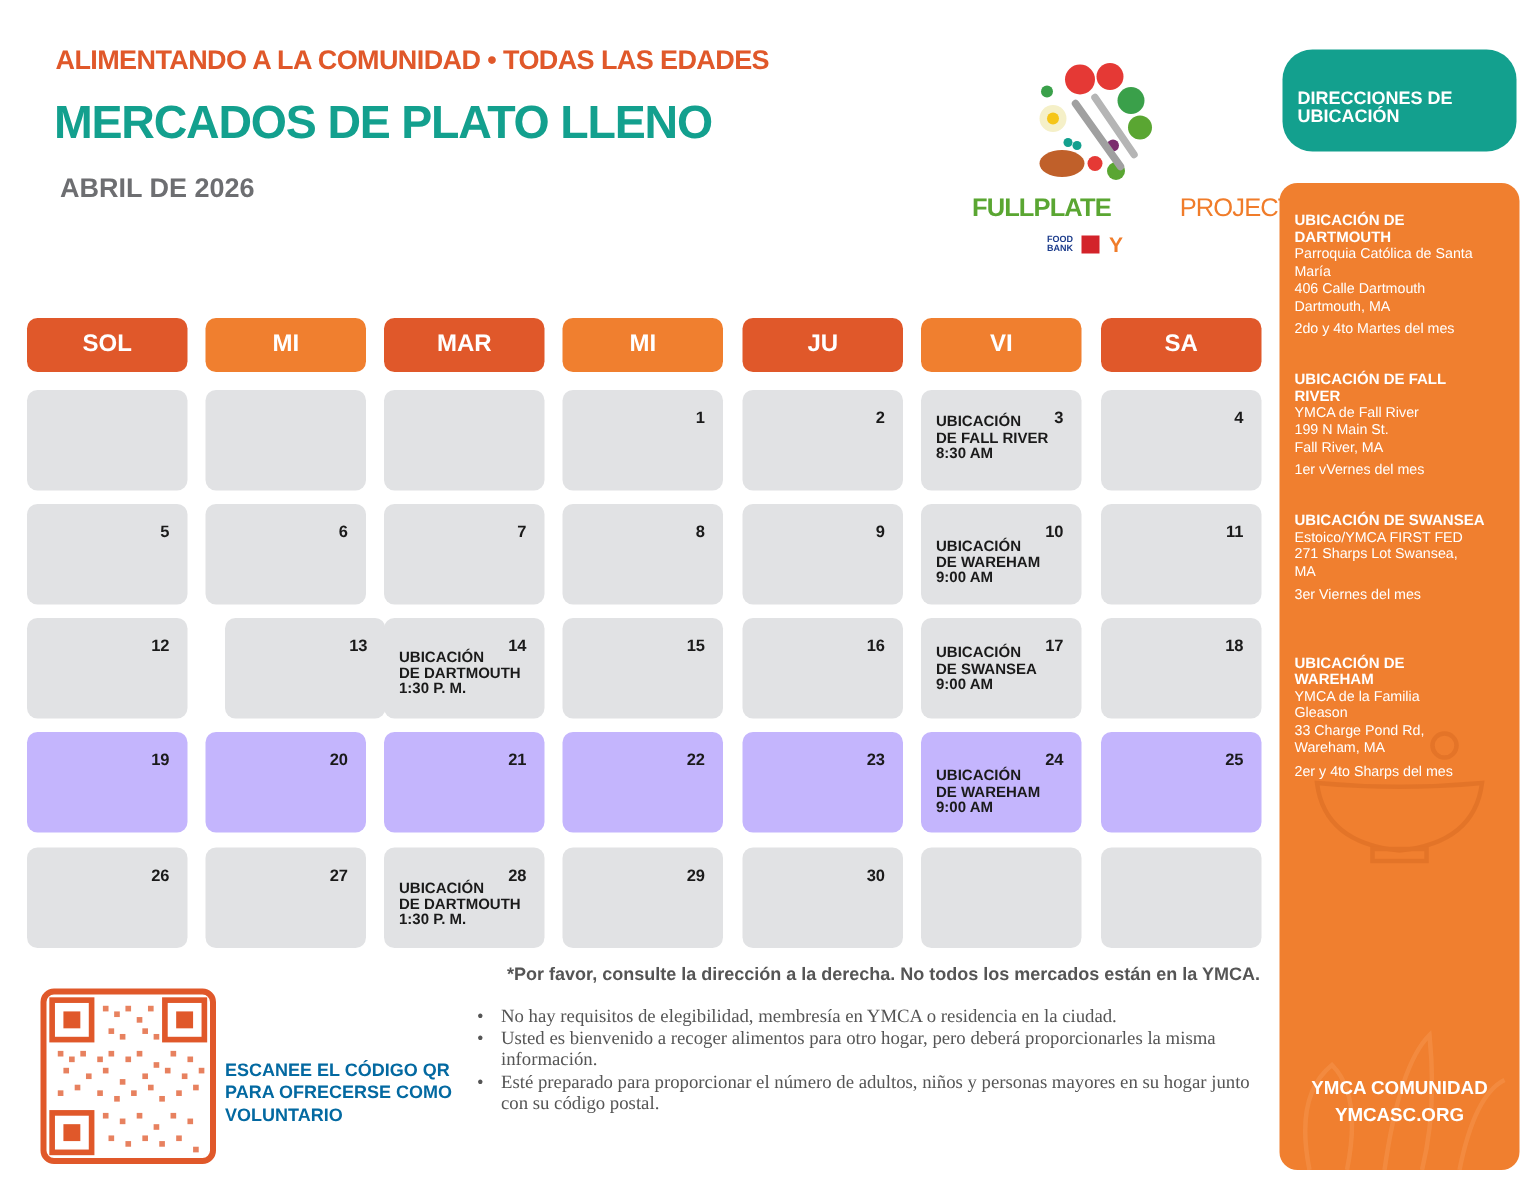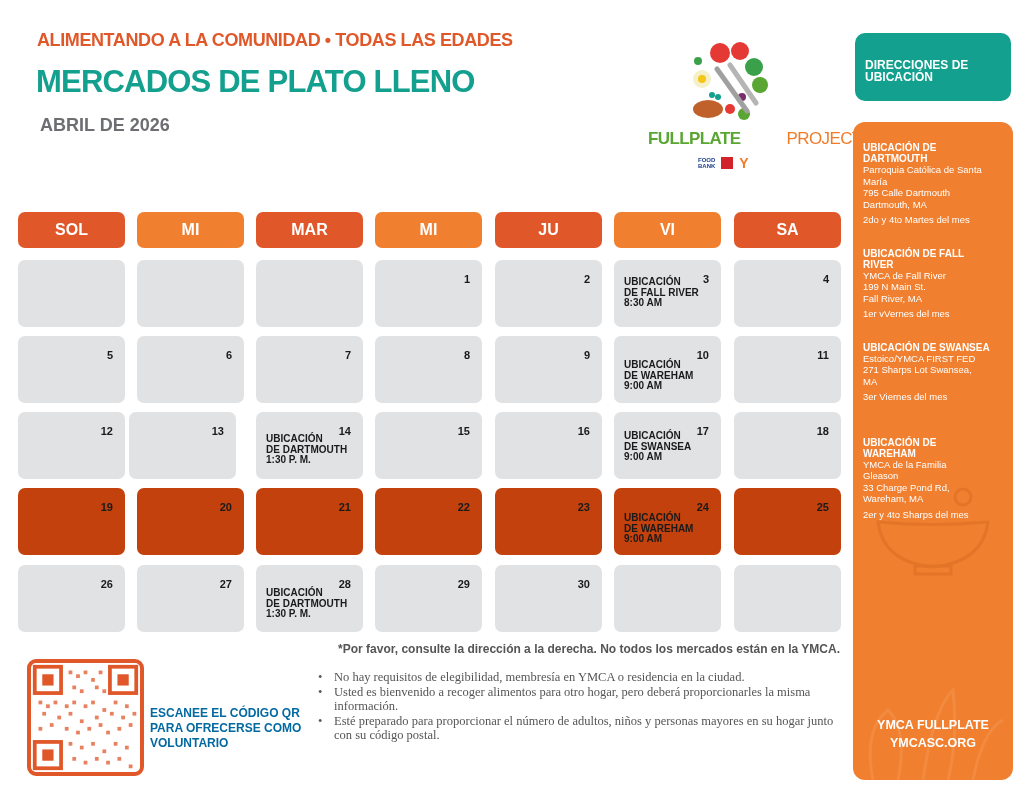--- a/index.html
+++ b/index.html
@@ -13,38 +13,38 @@
   .logo { position: absolute; left: 640px; top: 35px; width: 180px; height: 140px; }
   .logo-circle { position: absolute; left: 42px; top: 4px; width: 90px; height: 90px; }
   .logo-text { position: absolute; left: 8px; top: 94px; font-size: 17px; font-weight: bold; letter-spacing: -0.6px; font-family: "Liberation Sans", sans-serif; white-space: nowrap; }
   .logo-text .g { color: #5aa632; }
   .logo-text .o { color: #f07c2a; font-weight: normal; margin-left: 46px; }
   .partners { position: absolute; left: 58px; top: 120px; display: flex; gap: 6px; align-items: center; }
   .foodbank { font-size: 6px; line-height: 6px; color: #1d3d8c; font-weight: bold; font-family: "Liberation Sans", sans-serif; }
   .fb-box { width: 12px; height: 12px; background: #d3232a; display: inline-block; }
   .ymca-y { color: #f07c2a; font-weight: bold; font-size: 14px; font-family: "Liberation Sans", sans-serif; }
 
-  .dir-btn { position: absolute; left: 855px; top: 33px; width: 156px; height: 68px; background: #13a08e; border-radius: 10px; color: #fff; font-size: 12px; font-weight: bold; padding: 26px 21px 0 10px; line-height: 12px; font-family: "Liberation Sans", sans-serif; }
+  .dir-btn { position: absolute; left: 855px; top: 33px; width: 156px; height: 68px; background: #13a08e; border-radius: 20px; color: #fff; font-size: 12px; font-weight: bold; padding: 26px 21px 0 10px; line-height: 12px; font-family: "Liberation Sans", sans-serif; }
 
   .side-panel { position: absolute; left: 853px; top: 122px; width: 160px; height: 658px; background: #f07f2f; border-radius: 12px; color: #fff; padding: 20px 10px 0 10px; overflow: hidden; }
   .loc { margin-bottom: 22px; position: relative; z-index: 2; }
   .loc-title { font-size: 10px; font-weight: bold; line-height: 11px; font-family: "Liberation Sans", sans-serif; }
   .loc-line { font-size: 9.5px; line-height: 11.5px; font-family: "Liberation Sans", sans-serif; }
   .loc-sched { font-size: 9.5px; line-height: 11.5px; margin-top: 4px; font-family: "Liberation Sans", sans-serif; }
   .bowl { position: absolute; left: 20px; top: 360px; width: 120px; height: 95px; z-index: 1; opacity: 0.5; }
   .veg { position: absolute; left: 0; bottom: 0; width: 160px; height: 130px; z-index: 1; opacity: 0.45; }
   .vehicles { position: absolute; left: 0; top: 473px; width: 160px; text-align: center; font-size: 13px; line-height: 16px; z-index: 2; font-family: "Liberation Sans", sans-serif; }
   .ymca-sc { position: absolute; left: 0; top: 594px; width: 160px; text-align: center; font-size: 12.5px; font-weight: bold; line-height: 18px; z-index: 2; font-family: "Liberation Sans", sans-serif; }
 
   .day-header { position: absolute; top: 212px; width: 107px; height: 36px; border-radius: 7px; color: #fff; font-size: 16px; font-weight: bold; text-align: center; line-height: 36px; font-family: "Liberation Sans", sans-serif; }
   .day-header.dark { background: #e0582a; }
   .day-header.light { background: #f07f2f; }
 
   .cell { position: absolute; width: 107px; height: 67px; border-radius: 7px; background: #e1e2e4; }
-  .cell.lighter { background: #c2410c; text-decoration: underline; }
+  .cell.lighter { background: #c4b5fd; text-decoration: underline; }
   .cell .num { position: absolute; right: 12px; top: 13px; font-size: 11px; font-weight: bold; color: #1a1a1a; font-family: "Liberation Sans", sans-serif; }
   .cell .evt { position: absolute; left: 10px; font-size: 10px; font-weight: bold; line-height: 10.5px; color: #1a1a1a; font-family: "Liberation Sans", sans-serif; }
 
   .footnote { position: absolute; right: 184px; top: 642px; font-size: 12px; color: #555; font-weight: bold; font-family: "Liberation Sans", sans-serif; }
 
   .qr-frame { position: absolute; left: 27px; top: 659px; width: 117px; height: 117px; border: 4px solid #e0582a; border-radius: 9px; background: #fff; }
   .qr-cta { position: absolute; left: 150px; top: 706px; width: 165px; font-size: 12px; font-weight: bold; color: #0369a1; line-height: 15px; font-family: "Liberation Sans", sans-serif; }
 
   .bullets { position: absolute; left: 318px; top: 670px; width: 525px; list-style: none; font-size: 12.5px; color: #555; line-height: 14.5px; font-family: Liberation Serif, serif; }
   .bullets li { position: relative; padding-left: 16px; }
@@ -152,21 +152,21 @@
       <div>9:00 AM</div>
     </div>
   </div>
   <div class="cell" style="left:734px;top:336px">
       <span class="num">11</span>
     </div>
 
   <div class="cell" style="left:18px;top:412px">
       <span class="num">12</span>
     </div>
-  <div class="cell" style="left:129px;top:412px">
+  <div class="cell" style="left:150px;top:412px">
       <span class="num">13</span>
     </div>
   <div class="cell" style="left:256px;top:412px">
     <span class="num">14</span>
     <div class="evt" style="top:22px">
       <div>UBICACIÓN</div>
       <div>DE DARTMOUTH</div>
       <div>1:30 P. M.</div>
     </div>
   </div>
@@ -327,21 +327,21 @@
     <path d="M20 130 Q10 80 35 60 Q55 80 45 130" fill="none" stroke="#f59a55" stroke-width="3"></path>
     <path d="M70 130 Q80 60 100 40 Q105 90 95 130" fill="none" stroke="#f59a55" stroke-width="3"></path>
     <path d="M120 130 Q130 80 150 70" fill="none" stroke="#f59a55" stroke-width="3"></path>
   </svg>
 
   <div class="loc">
     <div class="loc-title">UBICACIÓN DE</div>
     <div class="loc-title">DARTMOUTH</div>
     <div class="loc-line">Parroquia Católica de Santa</div>
     <div class="loc-line">María</div>
-    <div class="loc-line">795 Calle Dartmouth</div>
+    <div class="loc-line">406 Calle Dartmouth</div>
     <div class="loc-line">Dartmouth, MA</div>
     <div class="loc-sched">2do y 4to Martes del mes</div>
   </div>
   <div class="loc">
     <div class="loc-title">UBICACIÓN DE FALL</div>
     <div class="loc-title">RIVER</div>
     <div class="loc-line">YMCA de Fall River</div>
     <div class="loc-line">199 N Main St.</div>
     <div class="loc-line">Fall River, MA</div>
     <div class="loc-sched">1er vVernes del mes</div>
@@ -357,16 +357,16 @@
     <div class="loc-title">UBICACIÓN DE</div>
     <div class="loc-title">WAREHAM</div>
     <div class="loc-line">YMCA de la Familia</div>
     <div class="loc-line">Gleason</div>
     <div class="loc-line">33 Charge Pond Rd,</div>
     <div class="loc-line">Wareham, MA</div>
     <div class="loc-sched">2er y 4to Sharps del mes</div>
   </div>
 
   <div class="ymca-sc">
-    <div>YMCA FULLPLATE</div>
+    <div>YMCA COMUNIDAD</div>
     <div>YMCASC.ORG</div>
   </div>
 </div>
 
 </body></html>

